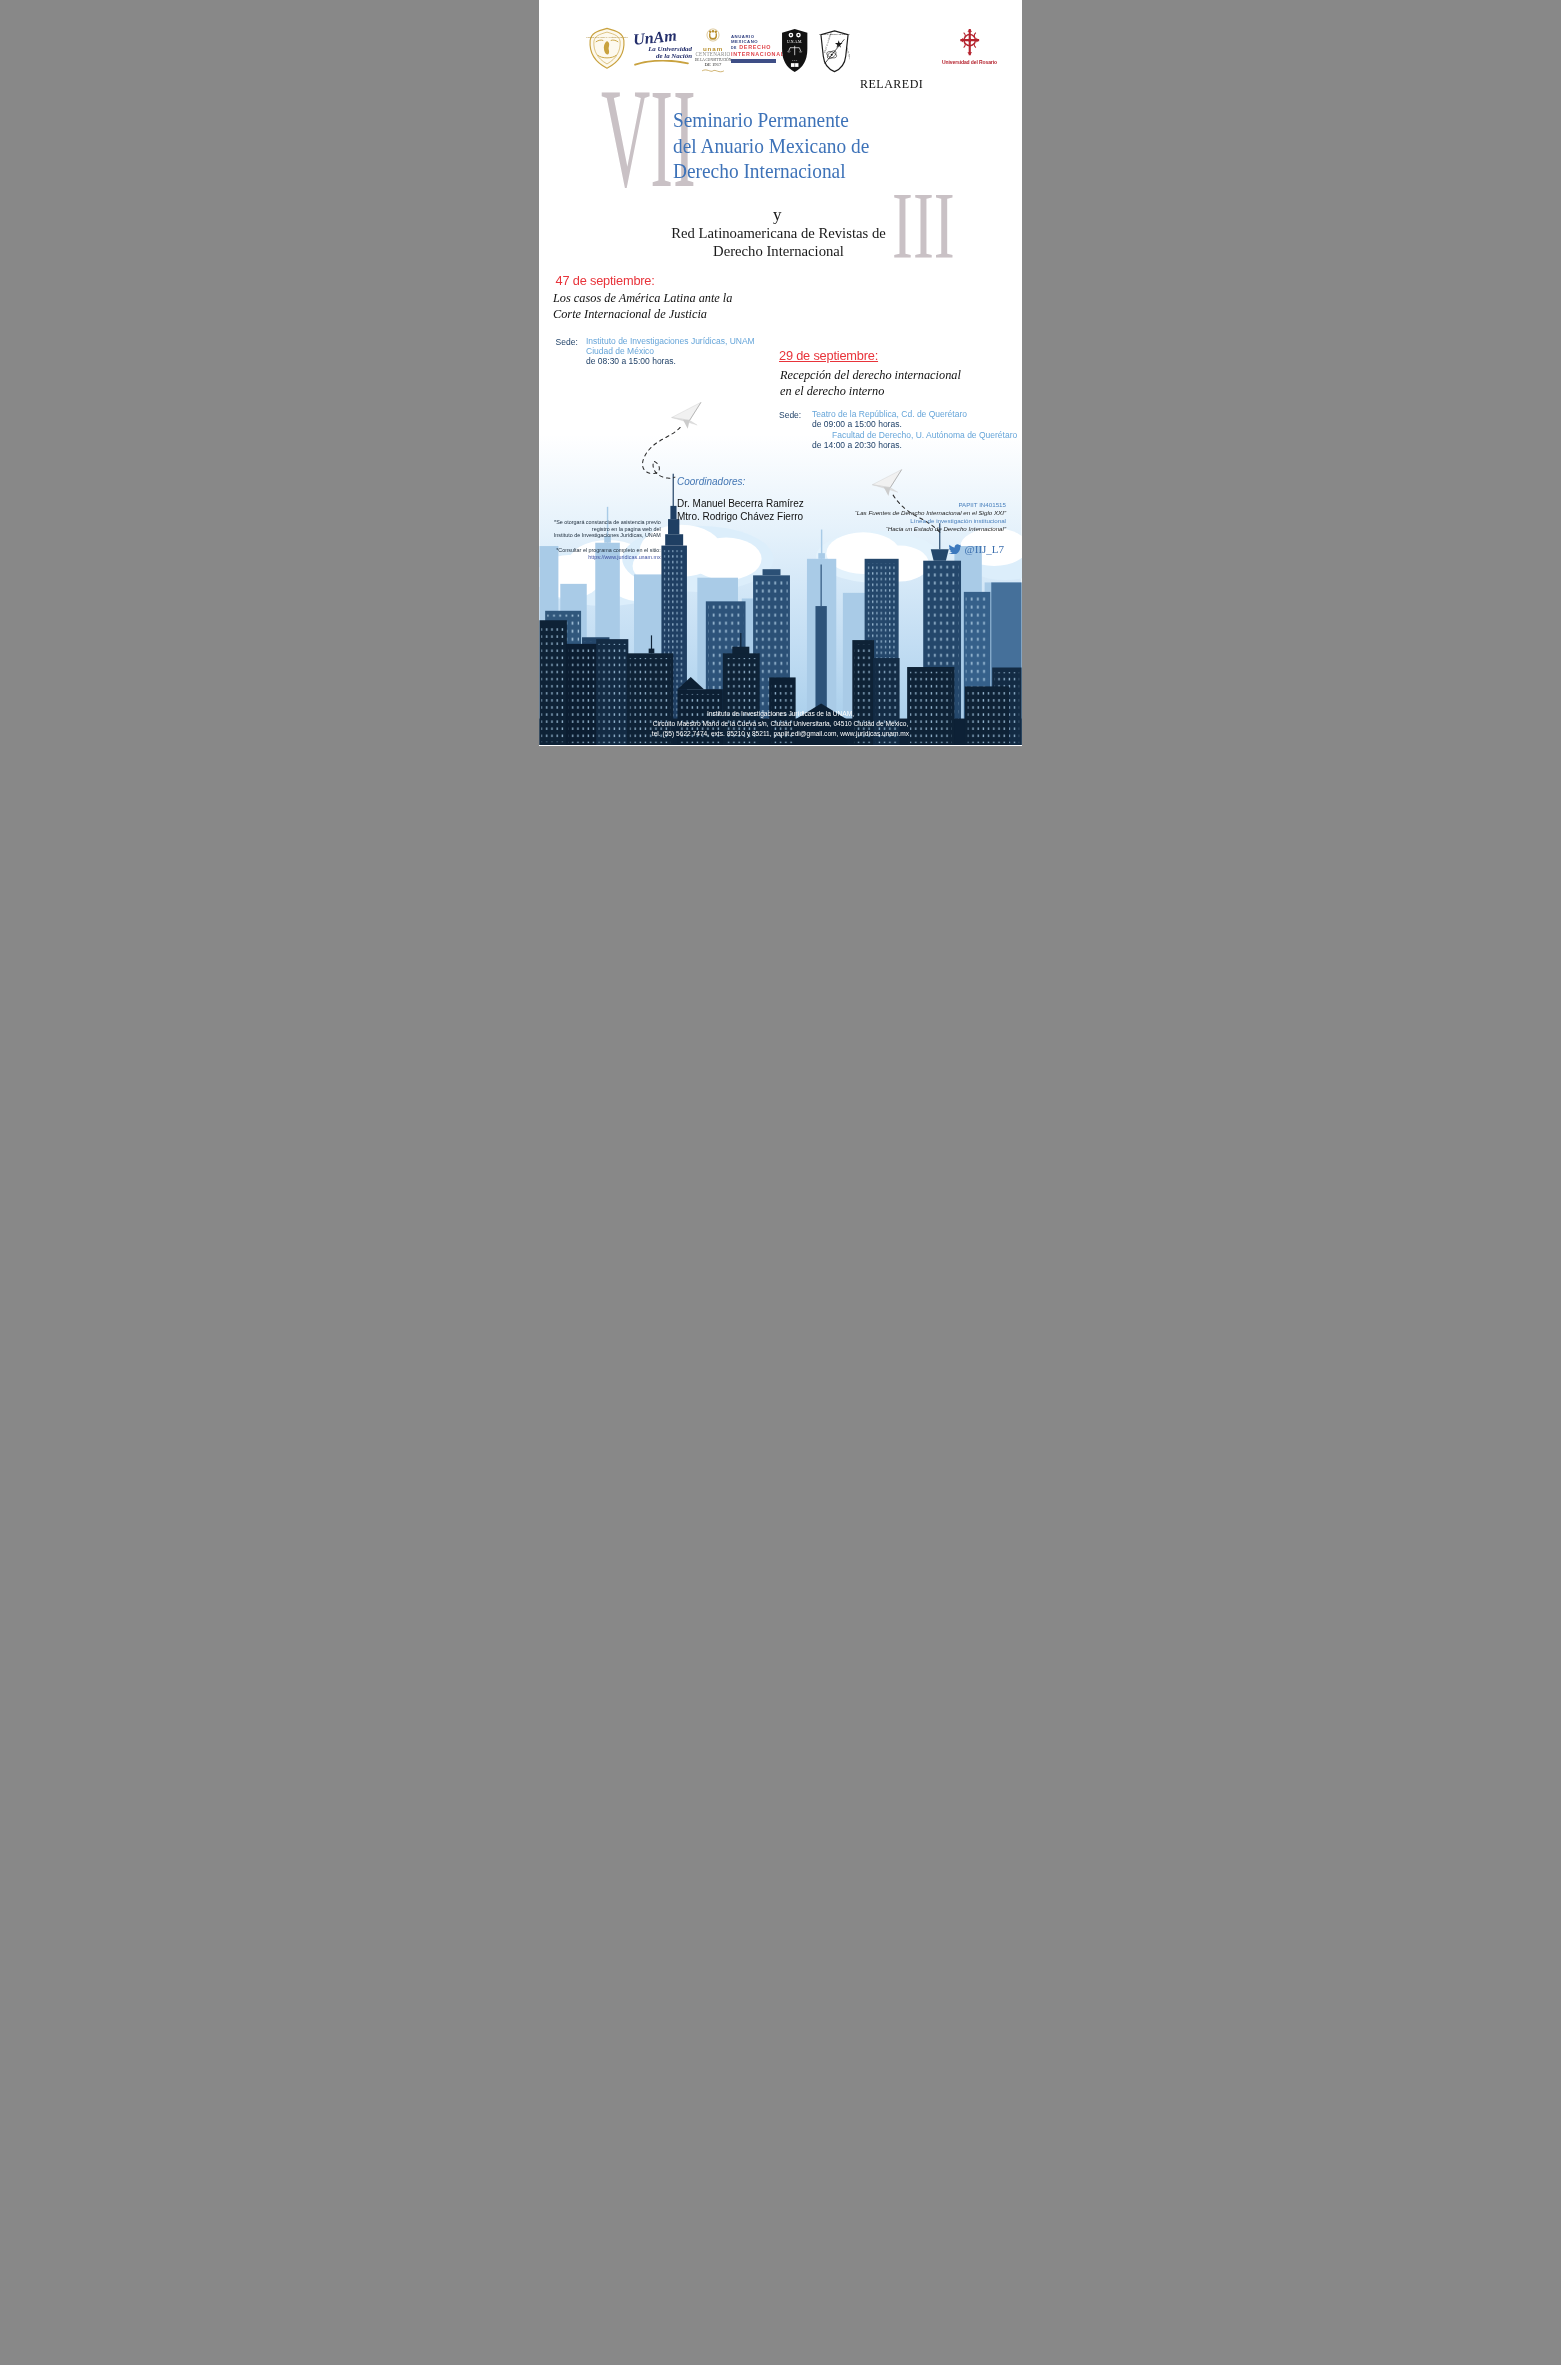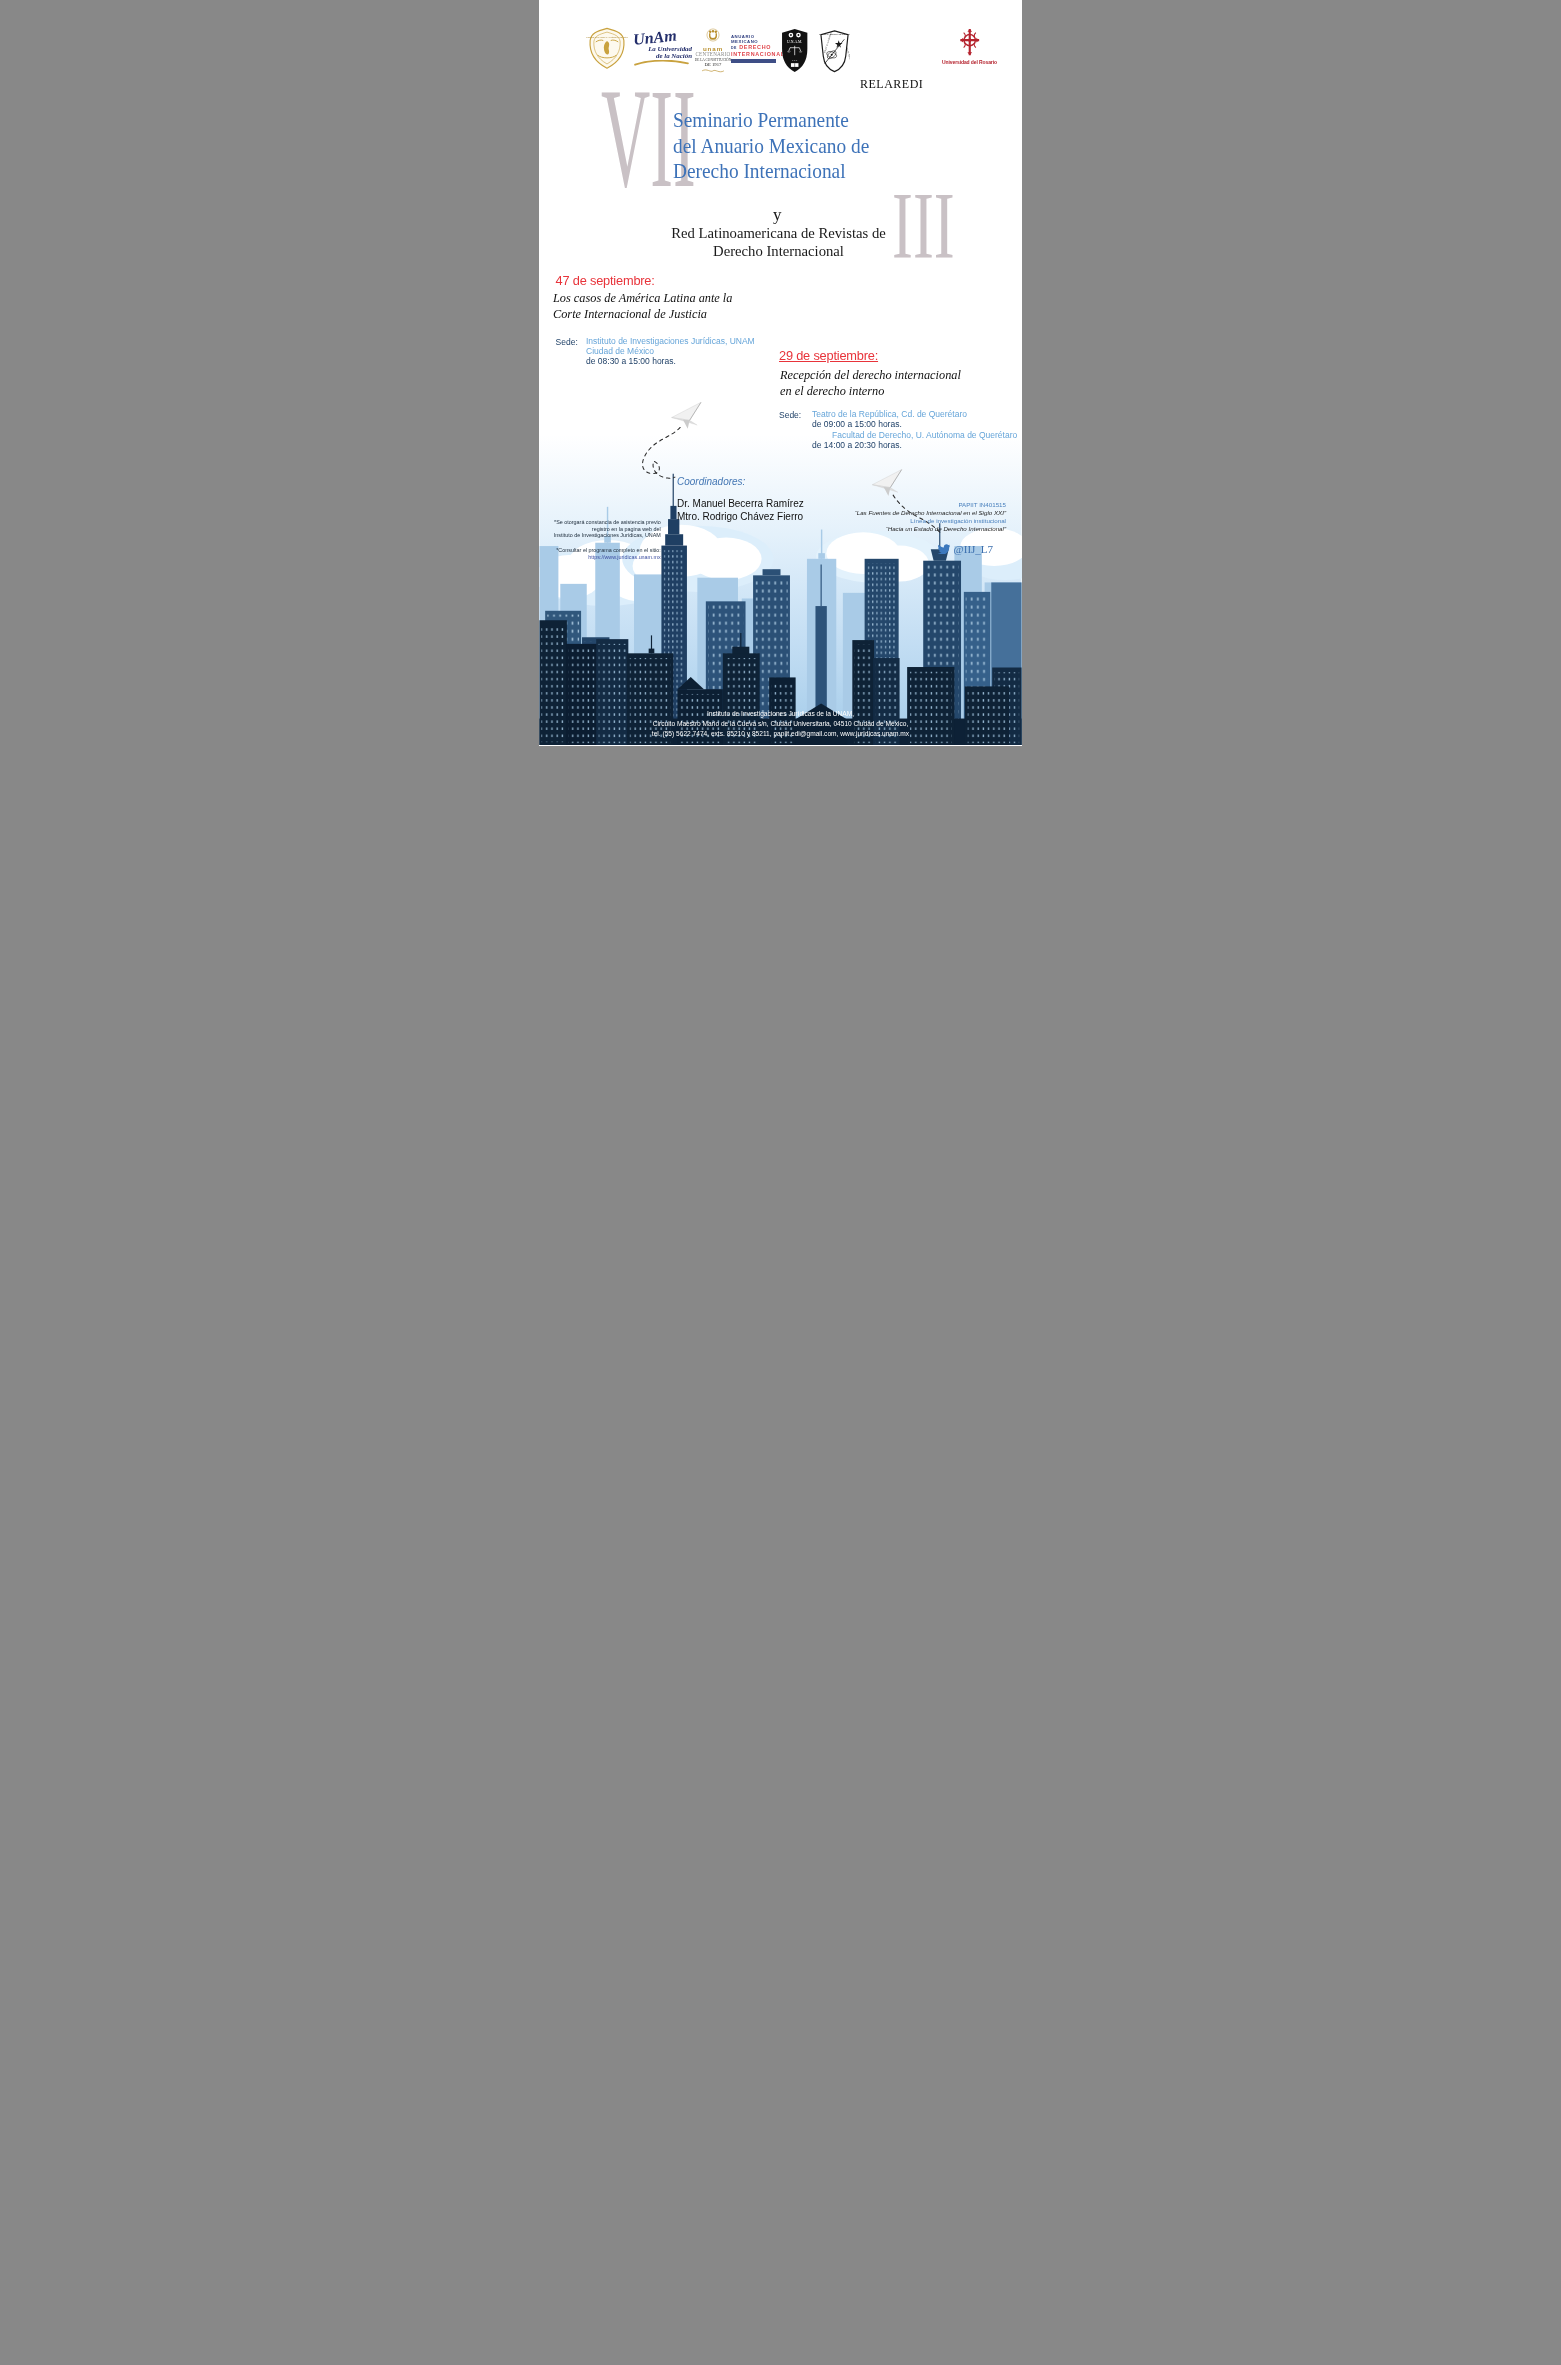--- a/index.html
+++ b/index.html
@@ -348,21 +348,21 @@
     <div class="url">https://www.juridicas.unam.mx</div>
   </div>
 
   <div class="abs z5 research" style="left:264px;top:501px;">
     <div class="res-blue">PAPIIT IN401515</div>
     <div class="res-quote">“Las Fuentes de Derecho Internacional en el Siglo XXI”</div>
     <div class="res-blue">Línea de investigación institucional</div>
     <div class="res-quote">“Hacia un Estado de Derecho Internacional”</div>
   </div>
 
-  <div class="abs z5 social" style="left:399px;top:543px;">
+  <div class="abs z5 social" style="left:410px;top:543px;">
     <svg width="12.3" height="10.4" viewBox="0 0 24 20">
       <path fill="#3c78bd" d="M23.9,2.6c-0.9,0.4-1.8,0.6-2.8,0.8c1-0.6,1.8-1.6,2.2-2.7c-0.9,0.6-2,1-3.1,1.2 C19.3,0.9,18,0.3,16.6,0.3c-2.9,0-5.2,2.3-5.2,5.2c0,0.4,0,0.8,0.1,1.2C7.2,6.5,3.4,4.5,0.9,1.5C0.5,2.3,0.2,3.1,0.2,4.1 c0,1.8,0.9,3.4,2.3,4.3C1.7,8.4,0.9,8.1,0.2,7.7v0.1c0,2.5,1.8,4.6,4.2,5.1c-0.4,0.1-0.9,0.2-1.4,0.2c-0.3,0-0.7,0-1-0.1 c0.7,2.1,2.6,3.6,4.9,3.6c-1.8,1.4-4,2.2-6.5,2.2c-0.4,0-0.8,0-1.2-0.1c2.3,1.5,5.1,2.3,8,2.3c9.6,0,14.8-7.9,14.8-14.8 c0-0.2,0-0.4,0-0.7C22.9,4.6,23.5,3.6,23.9,2.6z"></path>
     </svg>
     <span class="handle">@IIJ_L7</span>
   </div>
 
   <div class="abs z5 footer" style="left:0;top:709px;">
     <div>Instituto de Investigaciones Jurídicas de la UNAM,</div>
     <div>Circuito Maestro Mario de la Cueva s/n, Ciudad Universitaria, 04510 Ciudad de México,</div>
     <div>tel. (55) 5622 7474, exts. 85210 y 85211, papiit.edi@gmail.com, www.juridicas.unam.mx</div>

